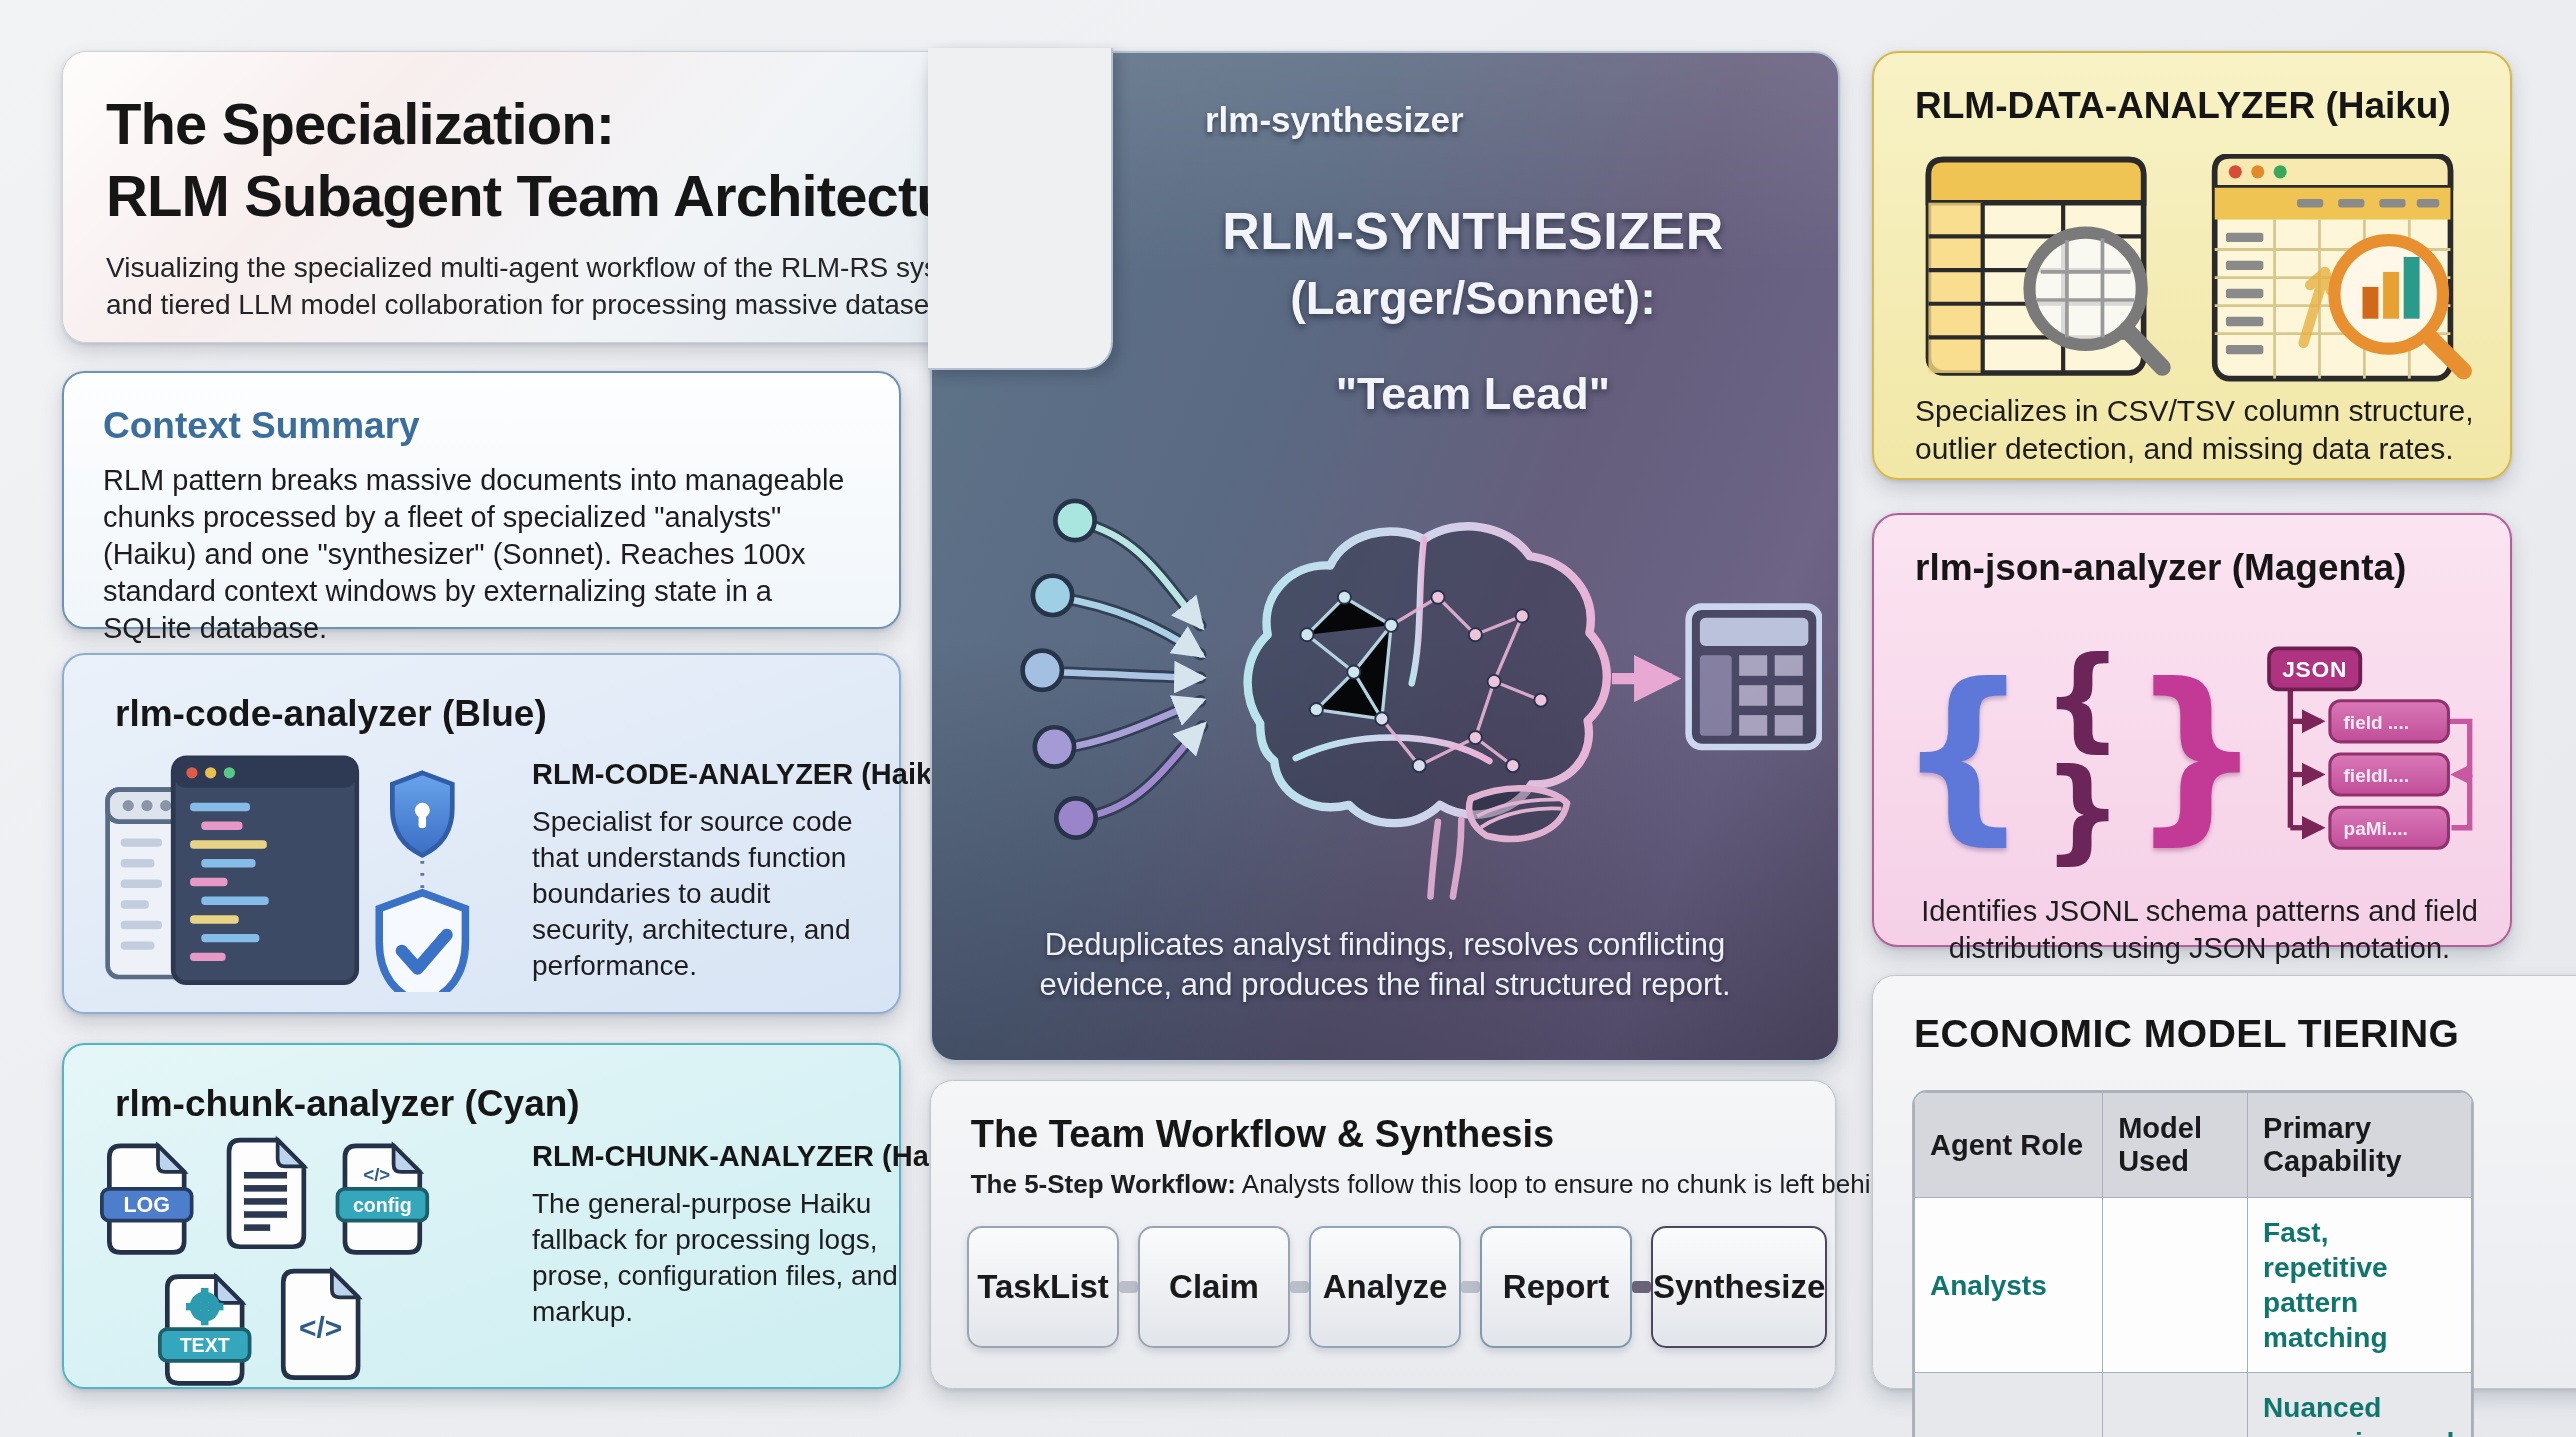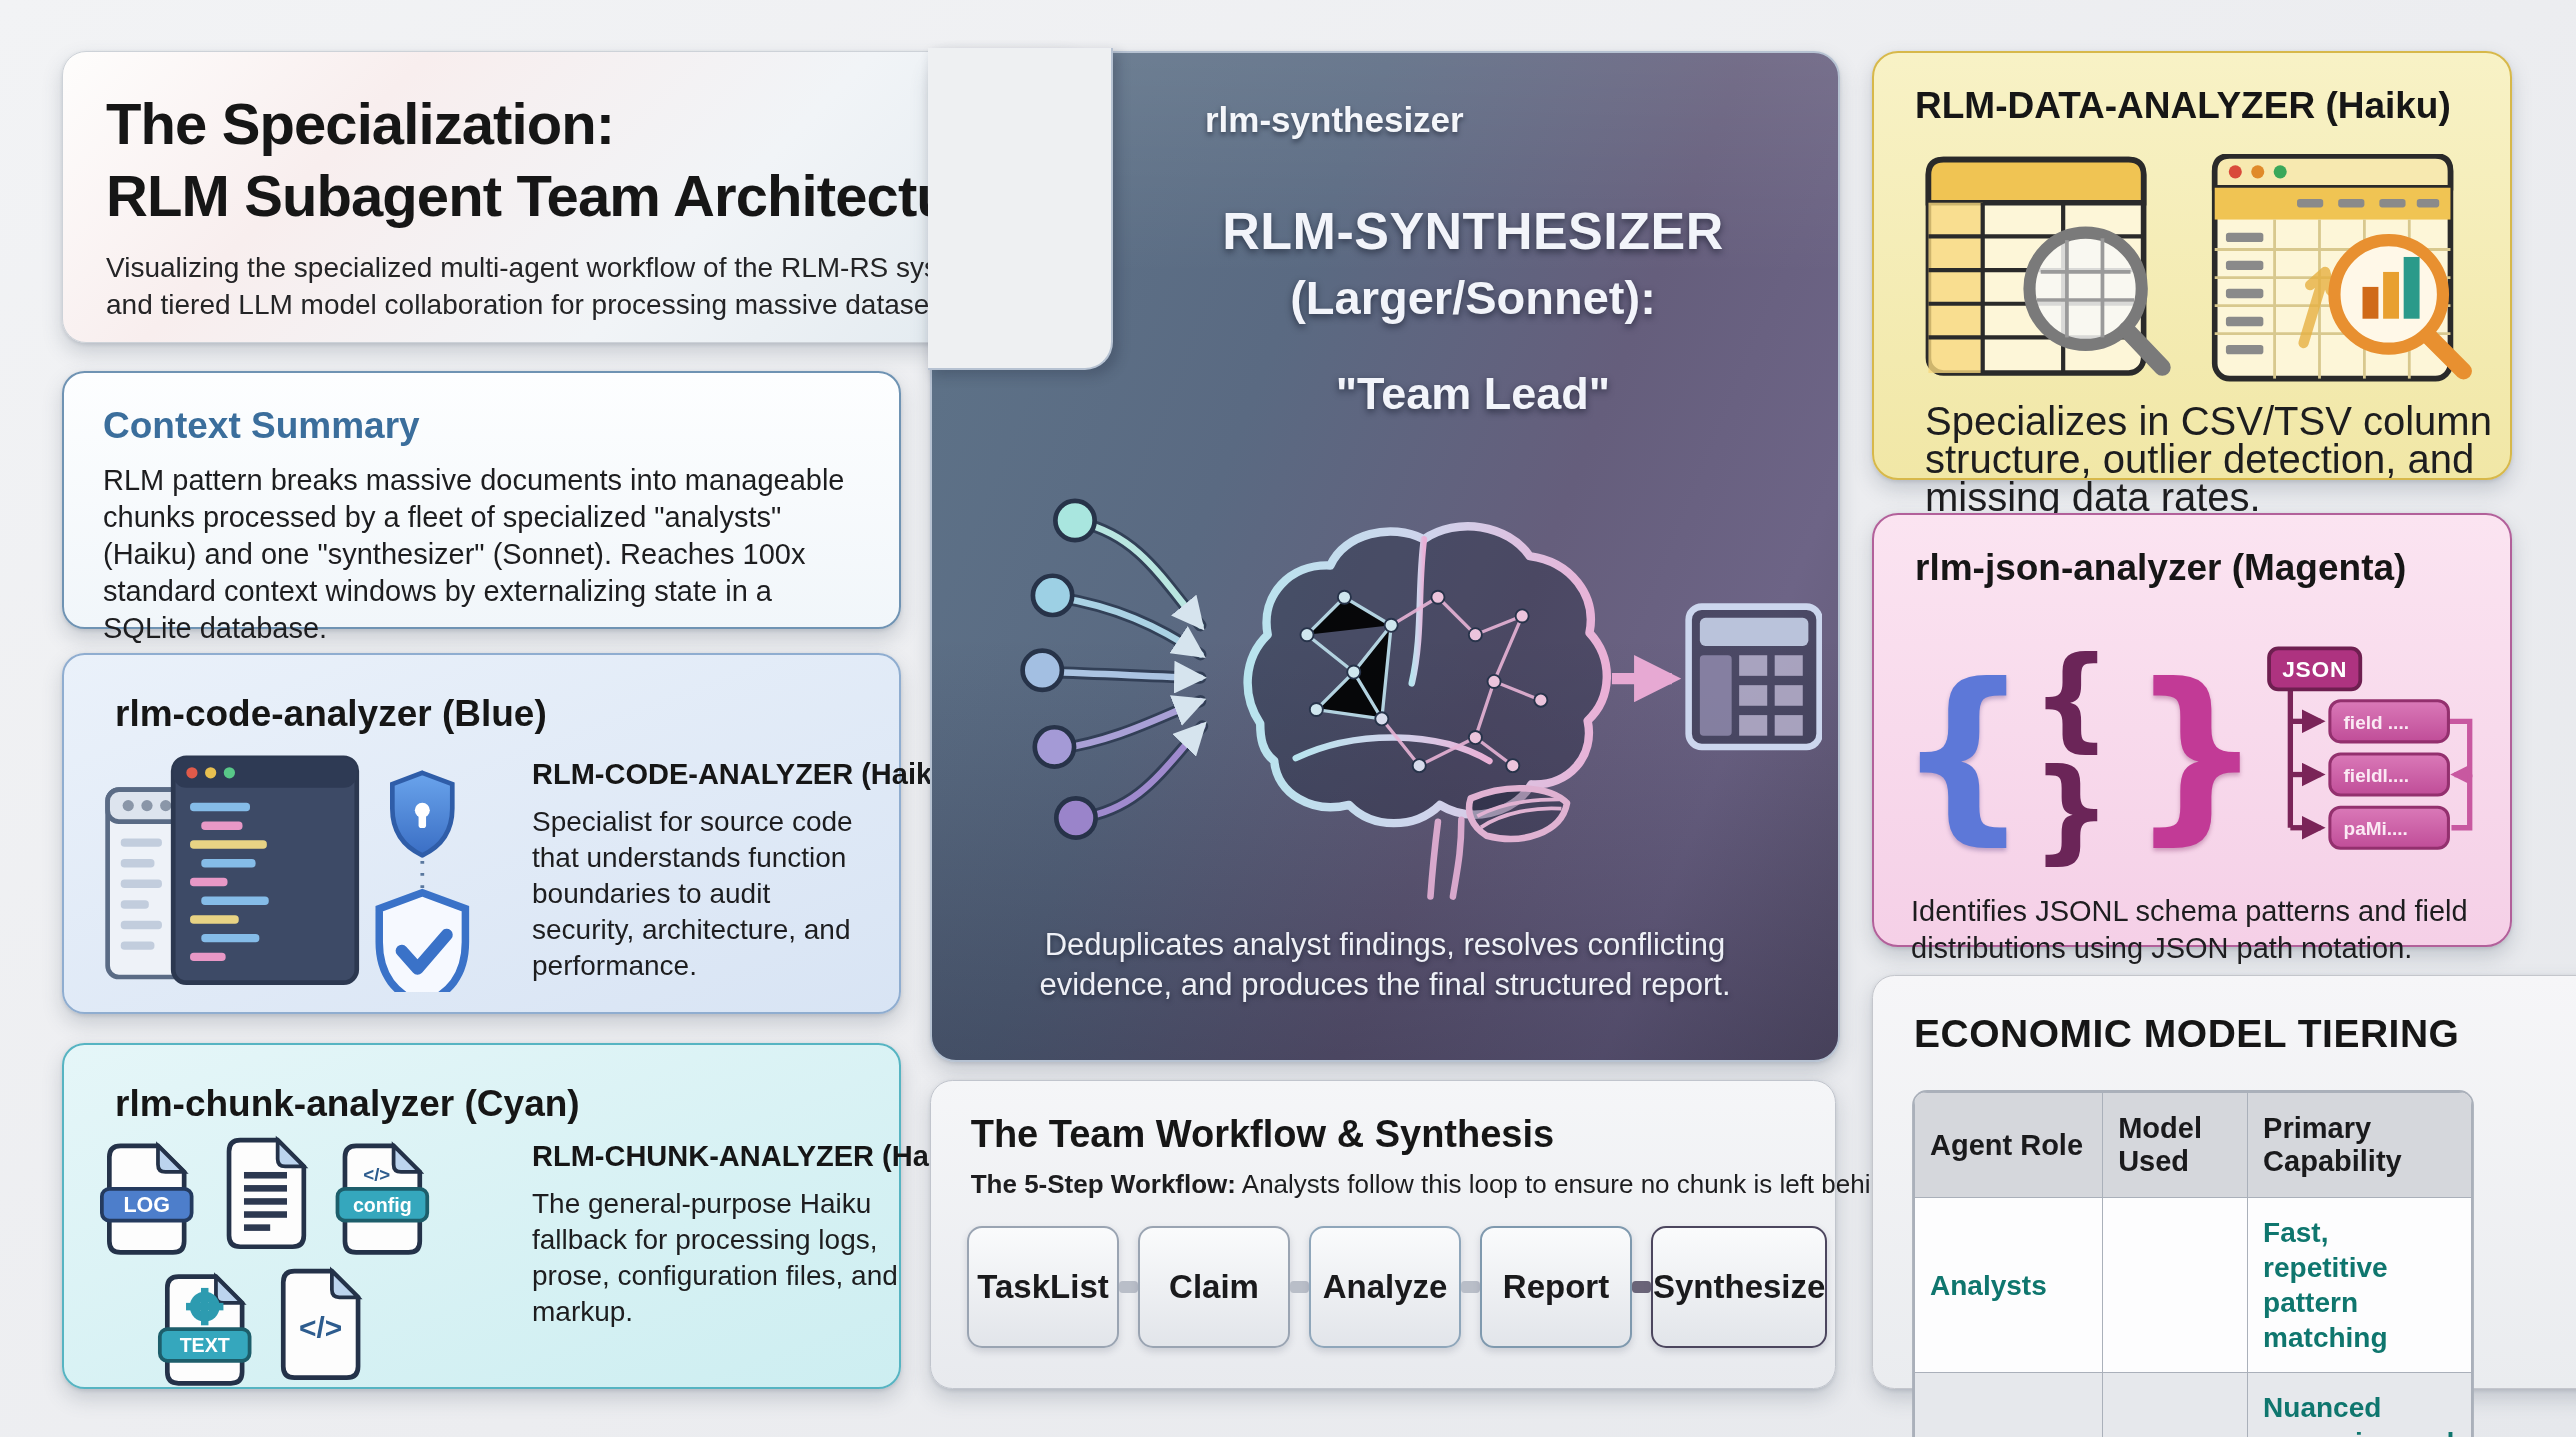--- a/index.html
+++ b/index.html
@@ -44,22 +44,22 @@
   .step{height:118px;border:2.8px solid #9aa4b2;border-radius:15px;background:linear-gradient(180deg,#fafbfc 0%,#e2e5ea 100%);box-shadow:0 3.7px 7.5px rgba(70,80,100,.18);display:flex;align-items:center;justify-content:center;font-size:33px;font-weight:800;color:#1a1a1c;flex:0 0 148px;}
   .step:nth-child(5){border-color:#8fa6ba;}
   .step:nth-child(7){border-color:#7f99ae;border-radius:14px;}
   .step-last{flex:0 0 172px;border-color:#4c465e !important;}
   .conn{flex:0 0 19px;height:11.2px;background:#b9bec8;border-radius:3.7px;}
   .conn:nth-child(8){background:#6a6478;}
   
   .data-card{left:1872px;top:51px;width:640px;height:429px;background:linear-gradient(180deg,#f8f2c6 0%,#f1e7a6 100%);border:2.8px solid #d7b84a;border-radius:26px;}
   .data-card h2{position:absolute;left:41px;top:32px;margin:0;font-size:37px;font-weight:800;color:#161616;}
   .data-card .icons{position:absolute;left:32px;top:101px;}
-  .data-card p{position:absolute;left:41px;top:339px;margin:10px;width:569px;font-size:40px;line-height:38px;font-weight:500;color:#1d1d1f;}
-  .json-card{left:1872px;top:513px;width:640px;height:434px;background:linear-gradient(180deg,#fbe4f1 0%,#f5d0e7 100%);border:2.8px solid #b2609a;border-radius:26px;}
+  .data-card p{position:absolute;left:41px;top:339px;margin:0;width:569px;font-size:30px;line-height:38px;font-weight:500;color:#1d1d1f;}
+  .json-card{left:1872px;top:513px;width:640px;height:434px;background:linear-gradient(180deg,#fbe4f1 0%,#f5d0e7 100%);border:2.8px solid #b2609a;border-radius:26px;text-align:center;}
   .json-card h2{position:absolute;left:41px;top:32px;margin:0;font-size:37px;font-weight:800;color:#161616;}
   .json-icons{position:absolute;left:22.5px;right:19px;top:97px;height:281px;display:flex;align-items:center;justify-content:space-around;}
   .braces{display:flex;align-items:center;font-family:"DejaVu Sans",sans-serif;font-weight:bold;line-height:1;}
   .braces .b1{font-size:187px;color:#5d78d8;text-shadow:0 2.8px 4.7px rgba(90,60,130,.35);}
   .braces .b2{font-size:112px;color:#6b2558;margin:0 1.9px;letter-spacing:-5.6px;}
   .braces .b3{font-size:187px;color:#c23a96;text-shadow:0 2.8px 4.7px rgba(130,40,100,.35);}
   .json-card p{position:absolute;left:37px;top:378px;margin:0;width:577px;font-size:29px;line-height:37px;font-weight:500;color:#1d1d1f;}
   .tier-card{left:1872px;top:975px;width:738px;height:414px;background:linear-gradient(180deg,#f6f6f8 0%,#eaecef 100%);border:1.9px solid #c4c6cc;border-radius:22.5px;}
   .tier-card h2{position:absolute;left:41px;top:36px;margin:0;font-size:39px;font-weight:800;letter-spacing:0.5px;color:#161616;}
   .tier-table{position:absolute;left:41px;top:116px;width:558px;border-collapse:collapse;border-radius:13px;overflow:hidden;box-shadow:0 0 0 1.9px #aab0ba;}

